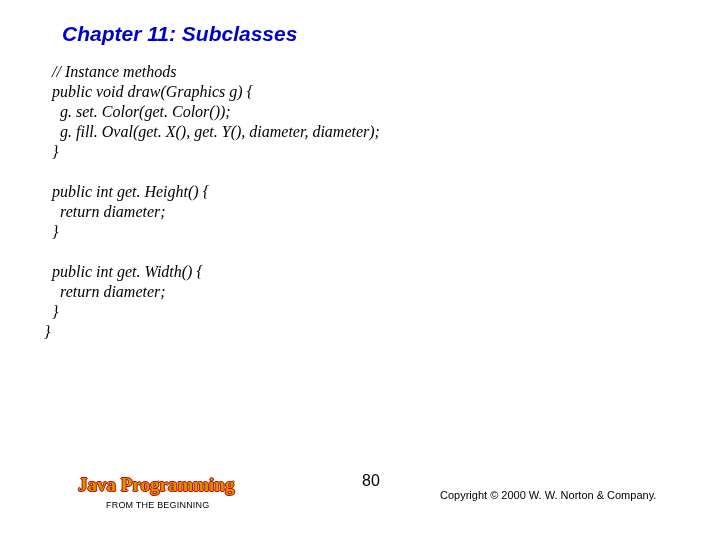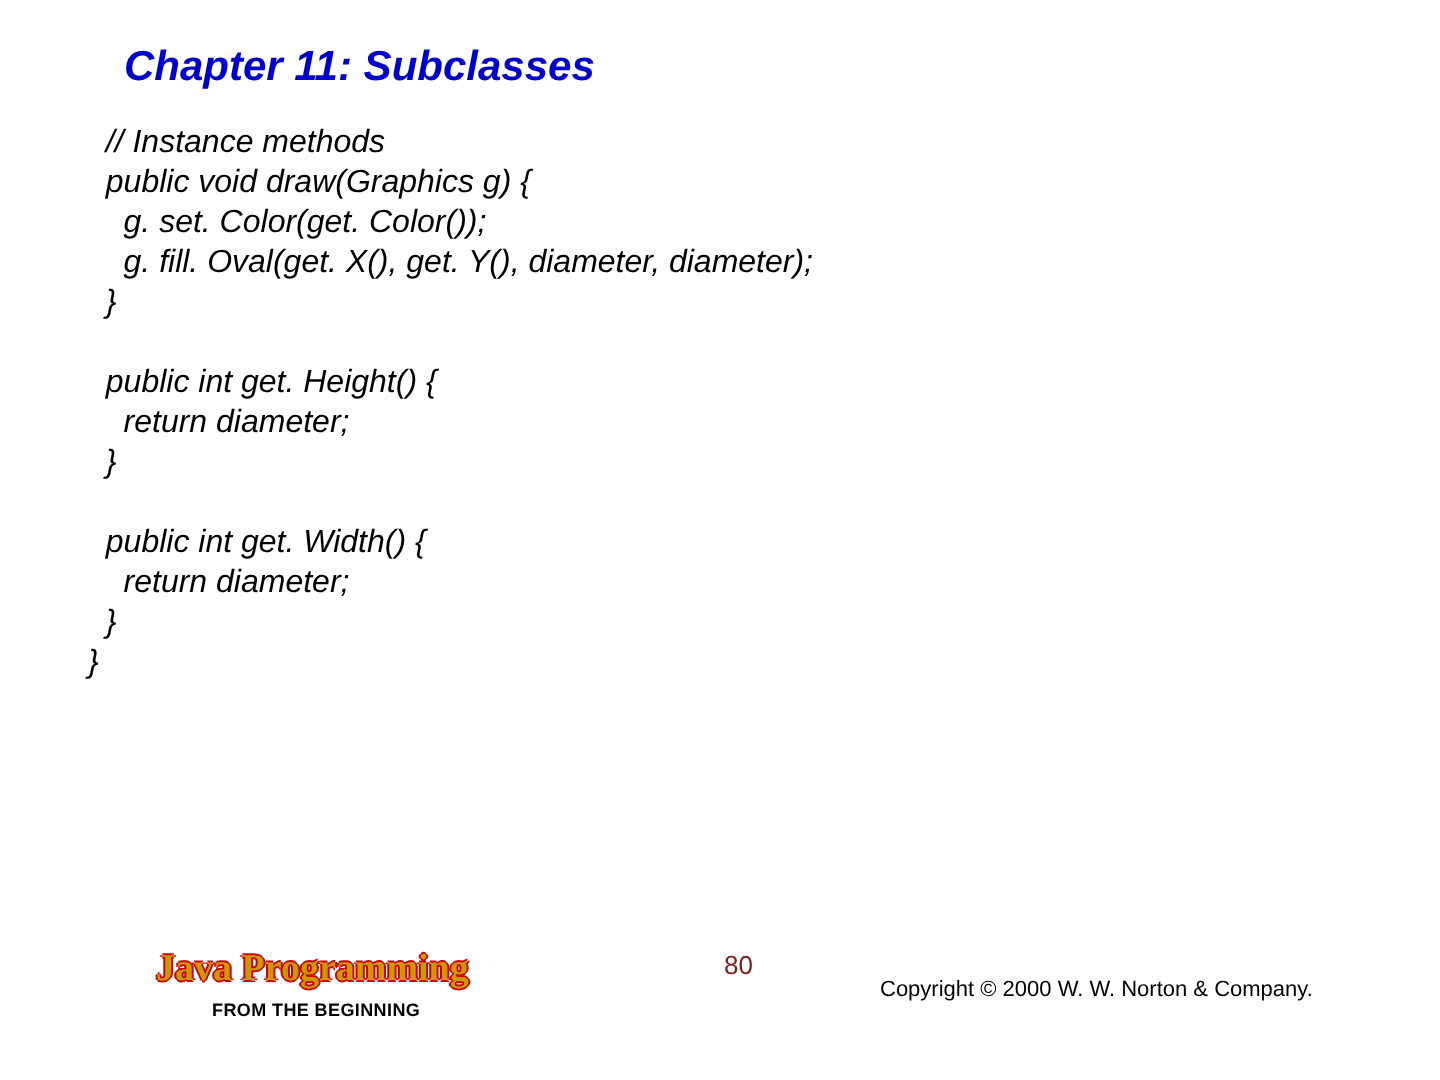--- a/index.html
+++ b/index.html
@@ -18,21 +18,21 @@
     left: 62px;
     color: #0000cc;
     font-style: italic;
     font-weight: bold;
     font-size: 21px;
   }
   .code-block {
     position: absolute;
     top: 62px;
     left: 44px;
-    font-family: Liberation Sans, sans-serif;
+    font-family: Liberation Serif, serif;
     font-size: 16px;
     line-height: 20px;
     color: #000000;
     white-space: pre;
     font-style: italic;
   }
   .footer {
     position: absolute;
     bottom: 24px;
     left: 0;
@@ -49,28 +49,27 @@
     color: #cc9900;
     text-shadow: 1px 0 0 #cc0000, -1px 0 0 #cc0000, 0 1px 0 #cc0000, 0 -1px 0 #cc0000;
   }
   .book-sub {
     position: absolute;
     left: 106px;
     bottom: 6px;
     font-size: 9px;
     color: #000000;
     letter-spacing: 0.2px;
-    font-weight: bold;
   }
   .page-num {
     position: absolute;
     left: 362px;
     bottom: 26px;
-    font-size: 13px;
-    color: #7f1d1d;
+    font-size: 16px;
+    color: #000000;
   }
   .copyright {
     position: absolute;
     left: 440px;
     bottom: 14px;
     font-size: 11px;
     color: #000000;
     line-height: 14px;
   }
 </style>

